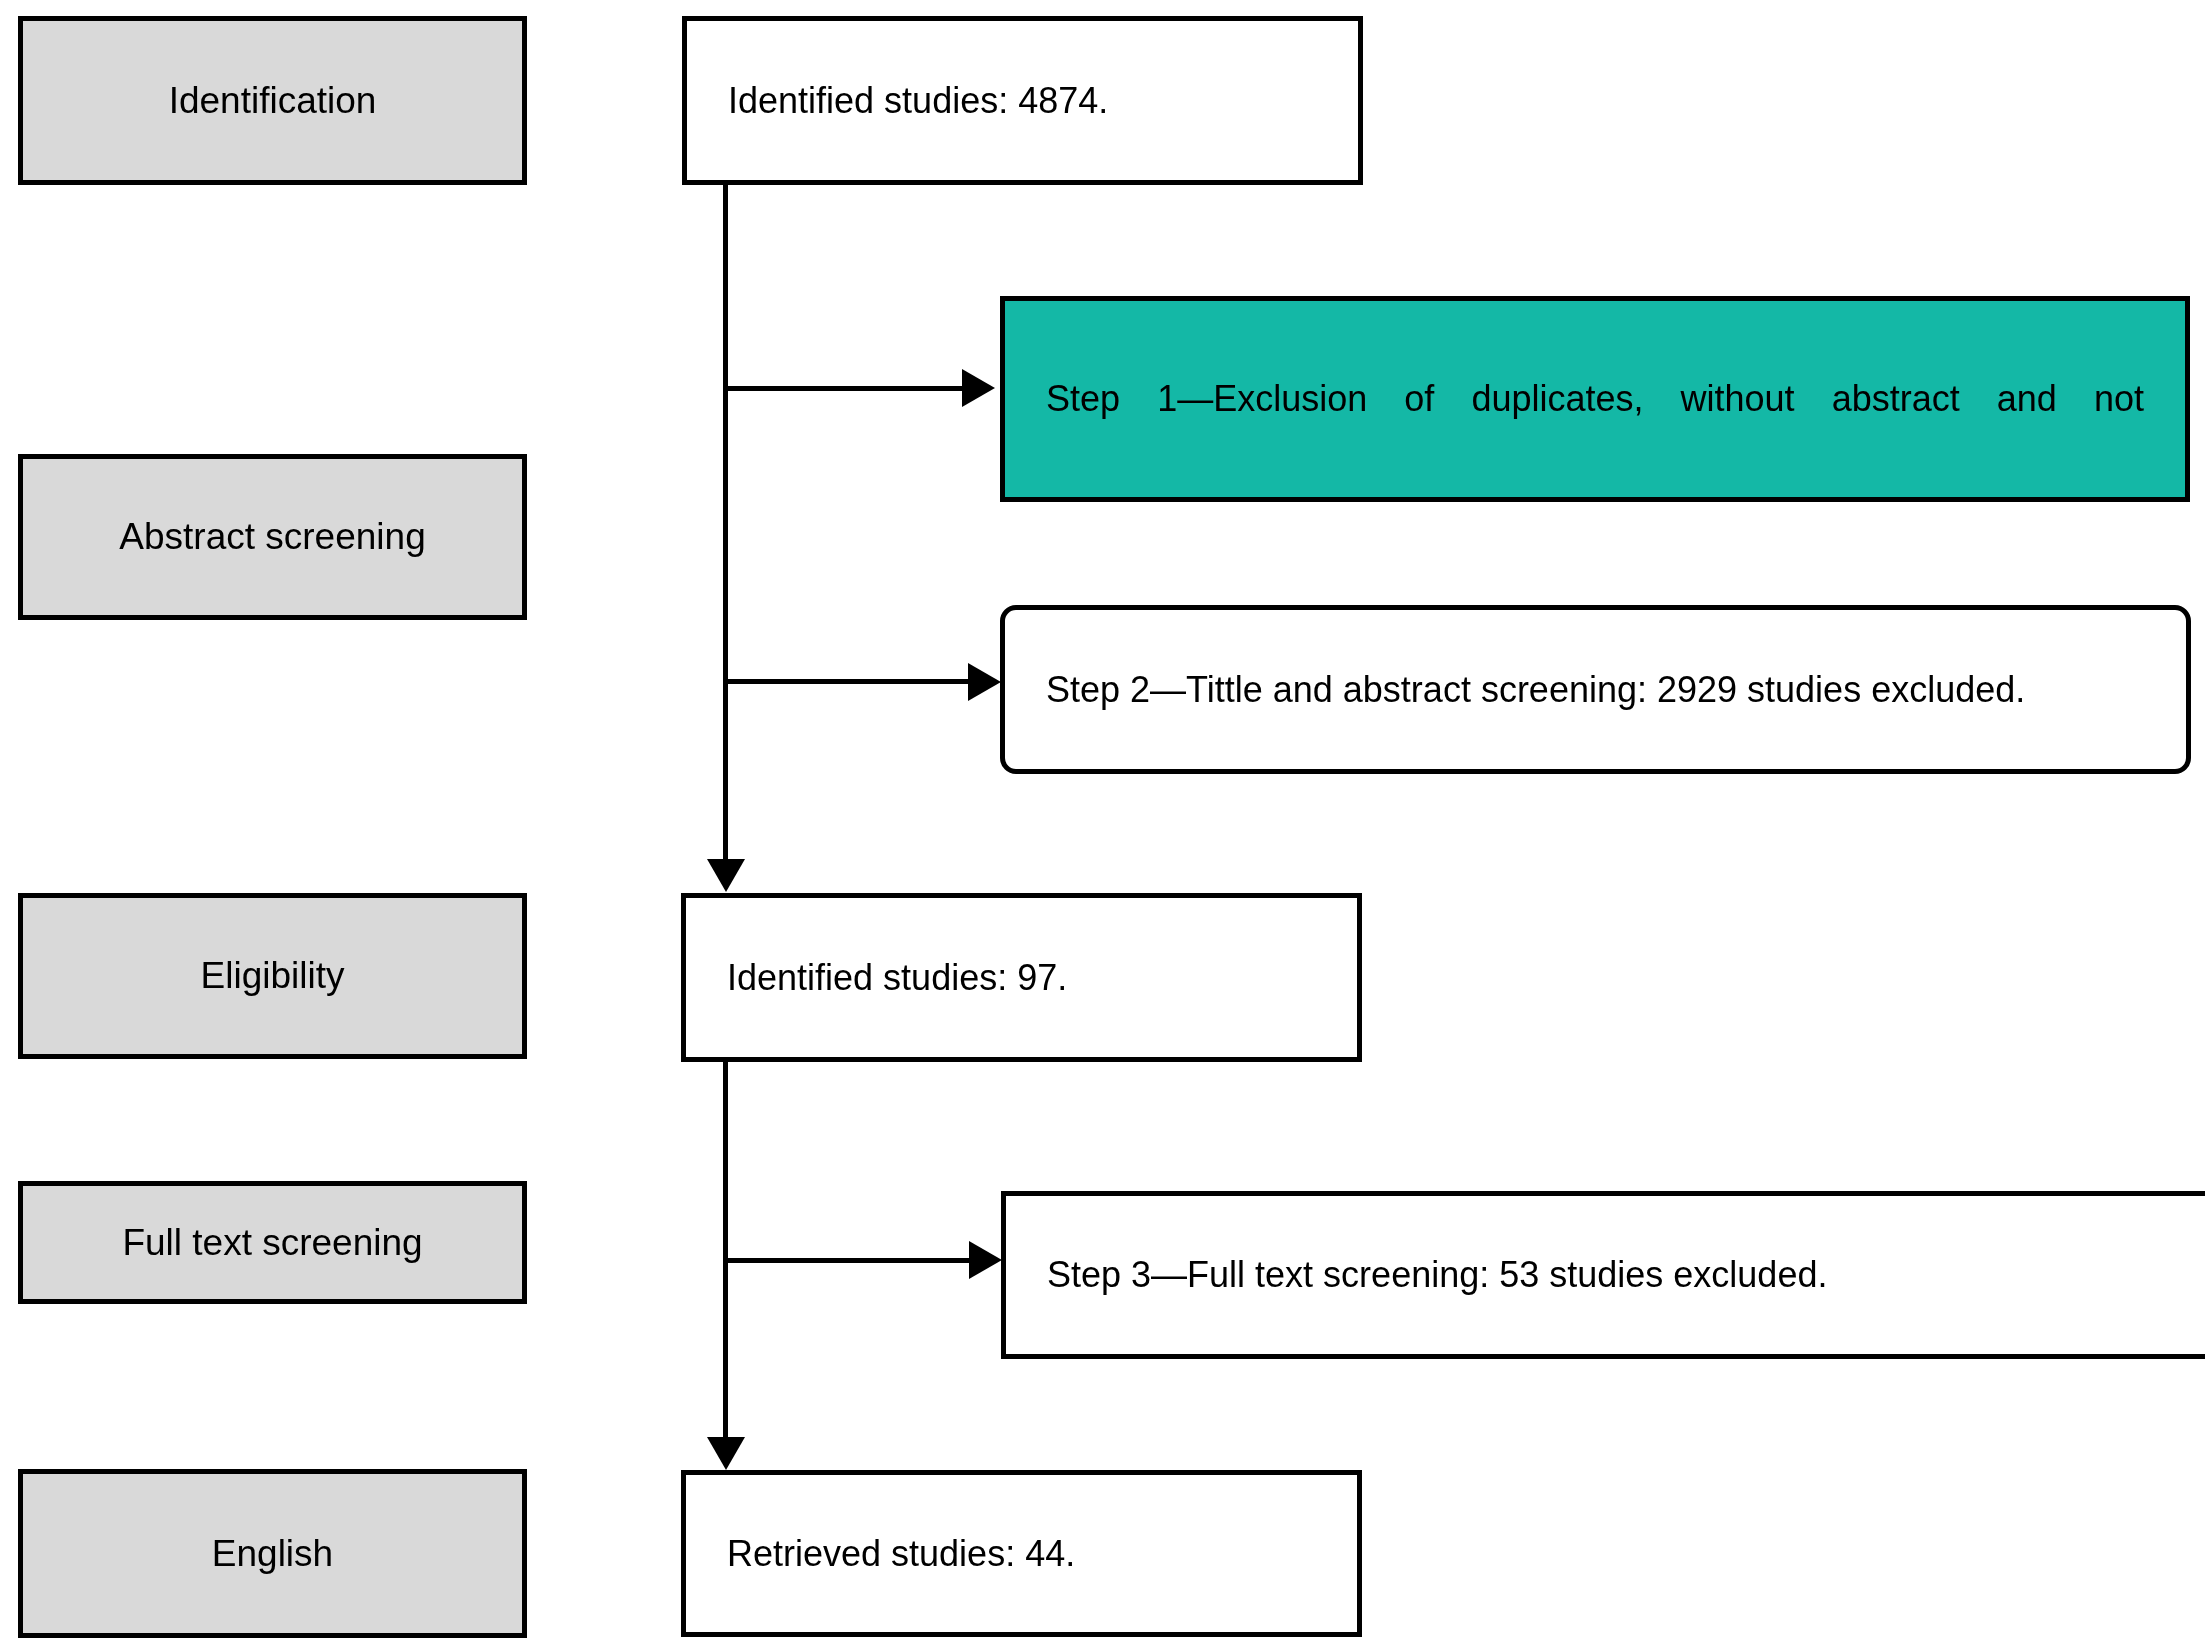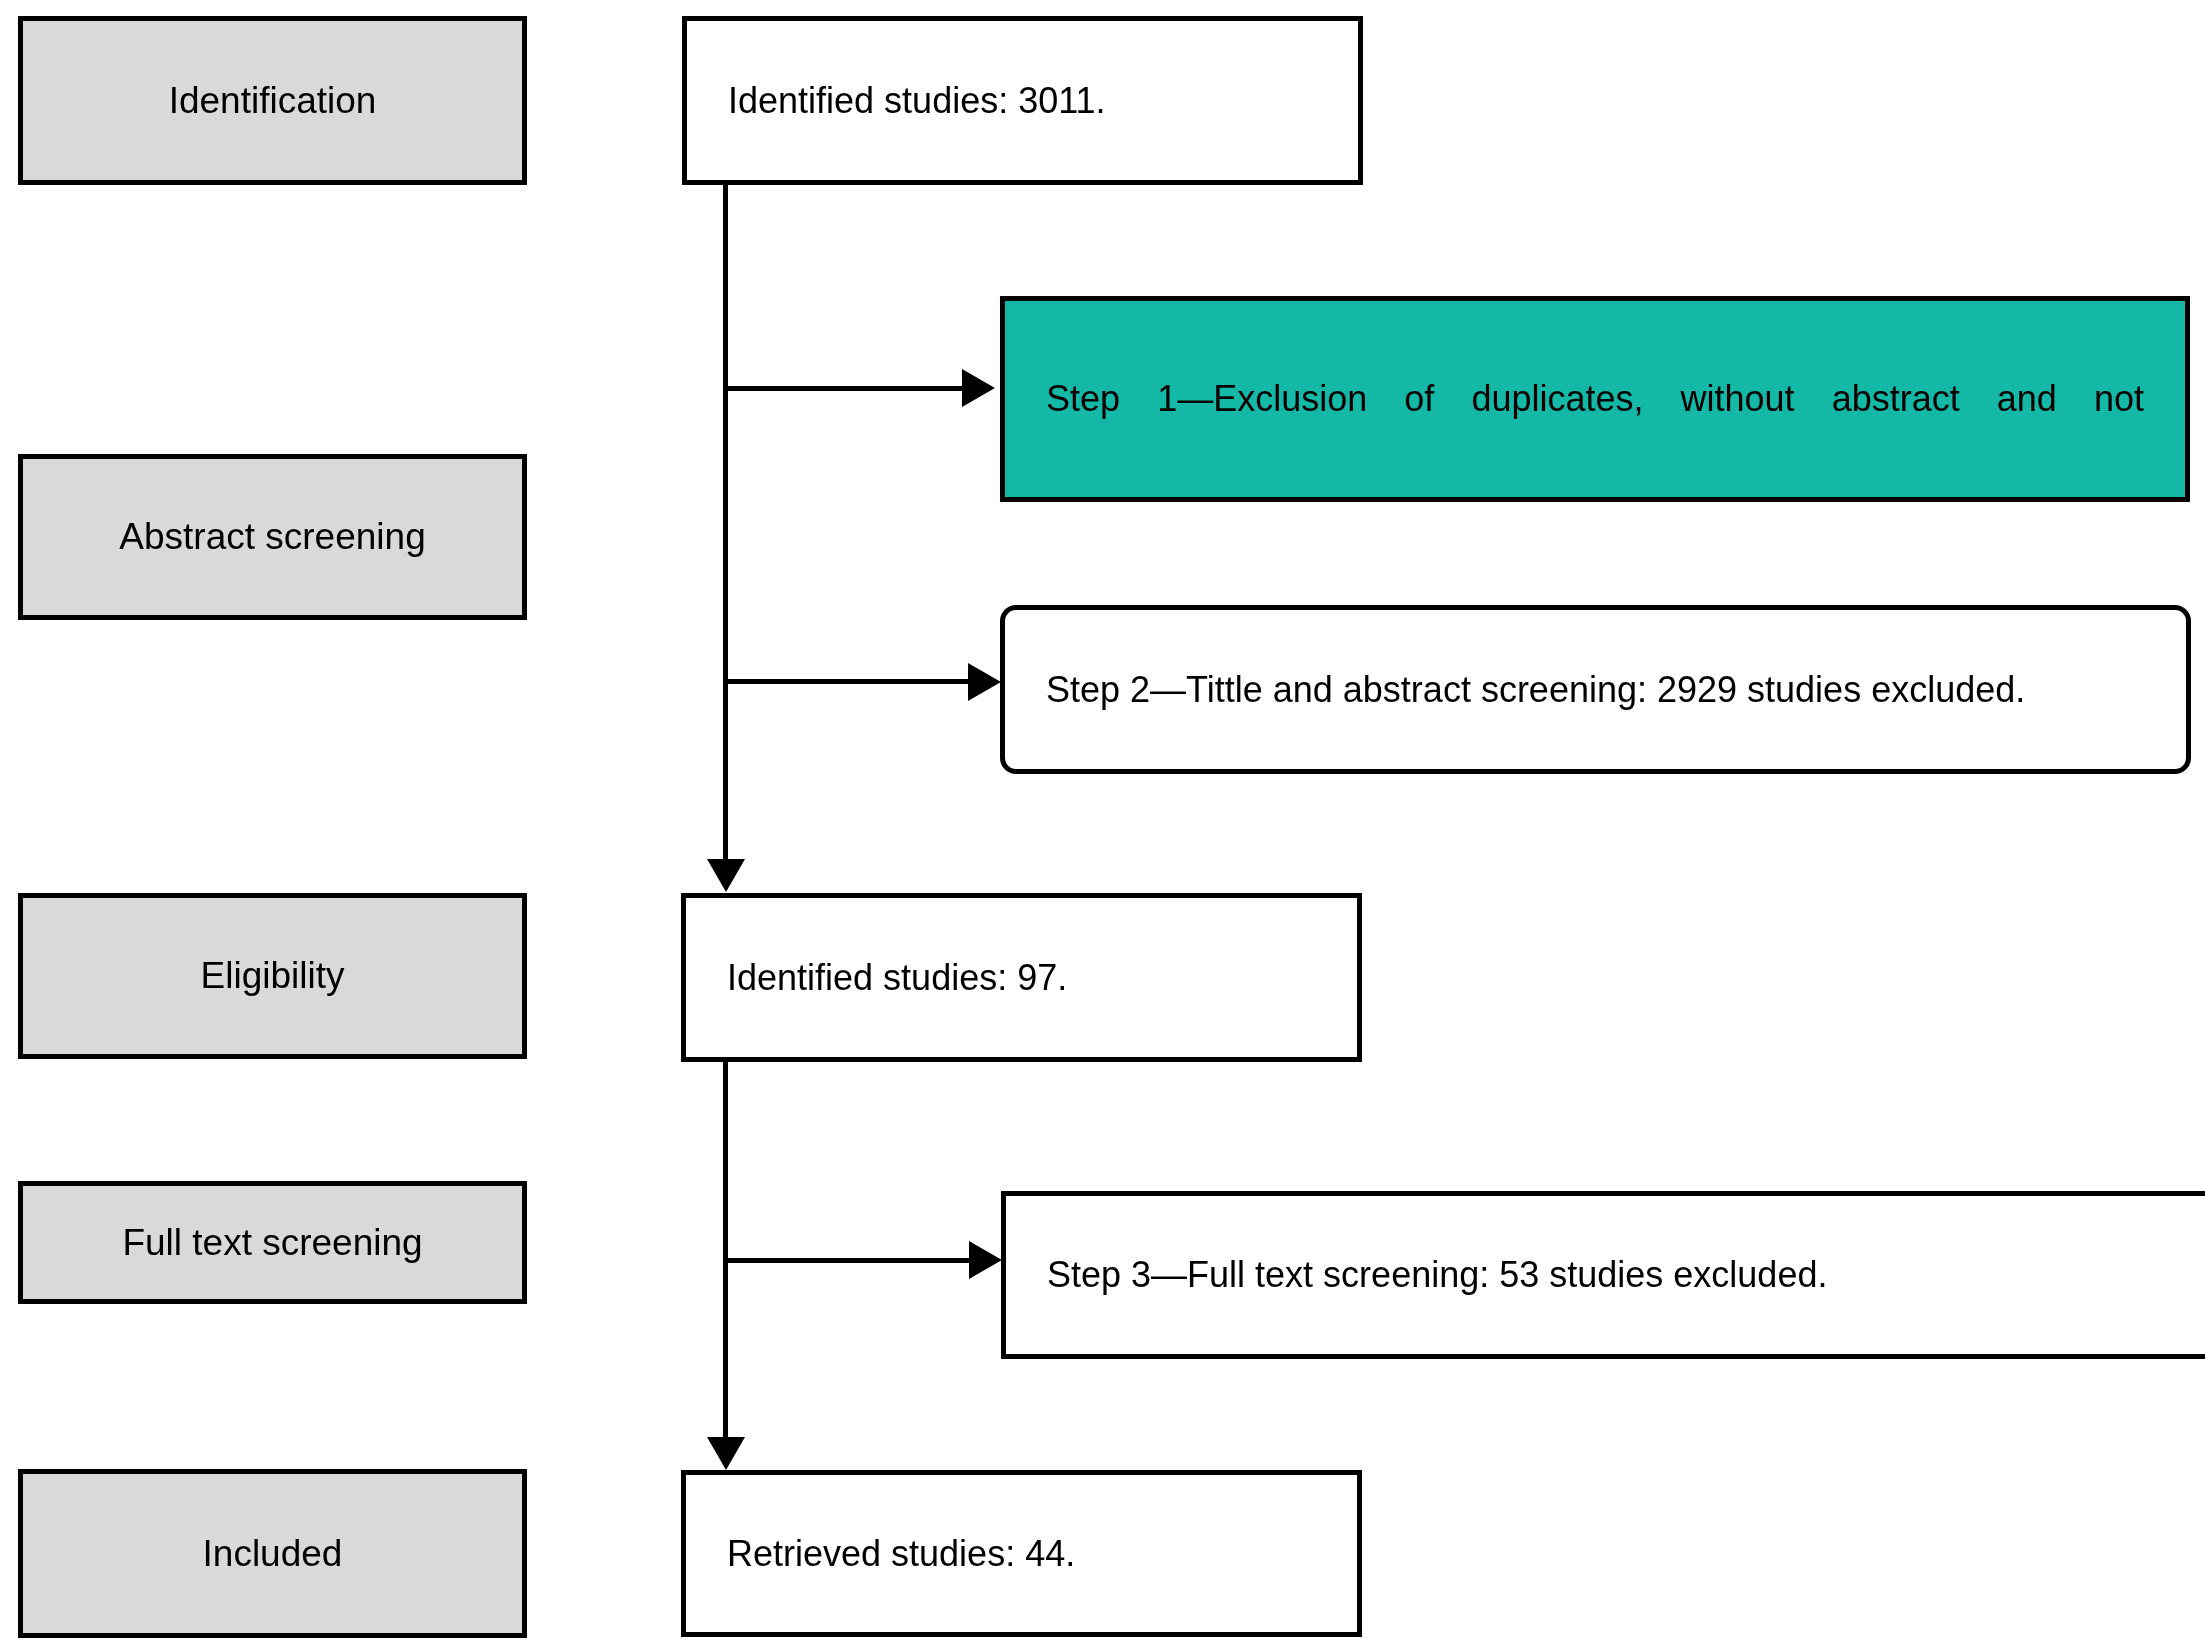--- a/index.html
+++ b/index.html
@@ -87,25 +87,25 @@
   <div class="box stage" id="stage-eligibility">
     <span>Eligibility</span>
   </div>
   <div class="box stage" id="stage-abstract">
     <span>Abstract screening</span>
   </div>
   <div class="box stage" id="stage-fulltext">
     <span>Full text screening</span>
   </div>
   <div class="box stage" id="stage-included">
-    <span>Included</span>
+    <span>English</span>
   </div>
 
   <div class="box flowbox" id="flow-identified-5665">
-    <span>Identified studies: 3011.</span>
+    <span>Identified studies: 4874.</span>
   </div>
 
   <div class="box flowbox-multi" id="flow-step1">
     <div class="justify-line">Step 1—Exclusion of duplicates, without abstract and not</div>
   </div>
 
   <div class="box flowbox" id="flow-step2">
     <span>Step 2—Tittle and abstract screening: 2929 studies excluded.</span>
   </div>
 

